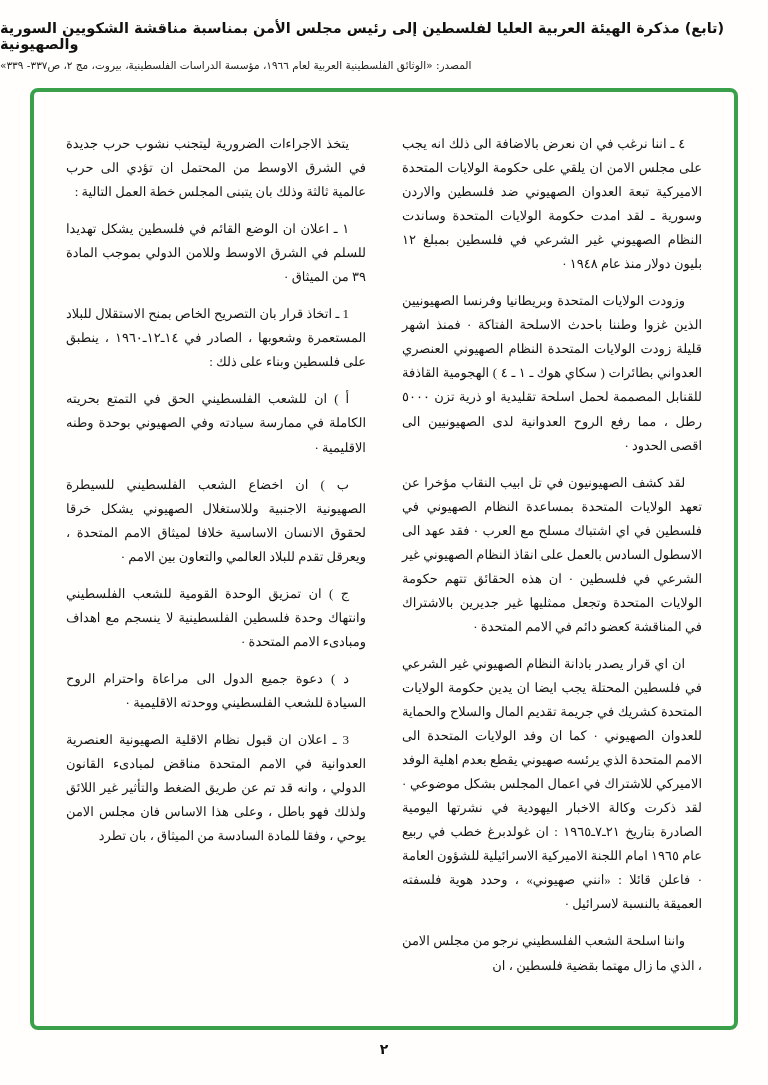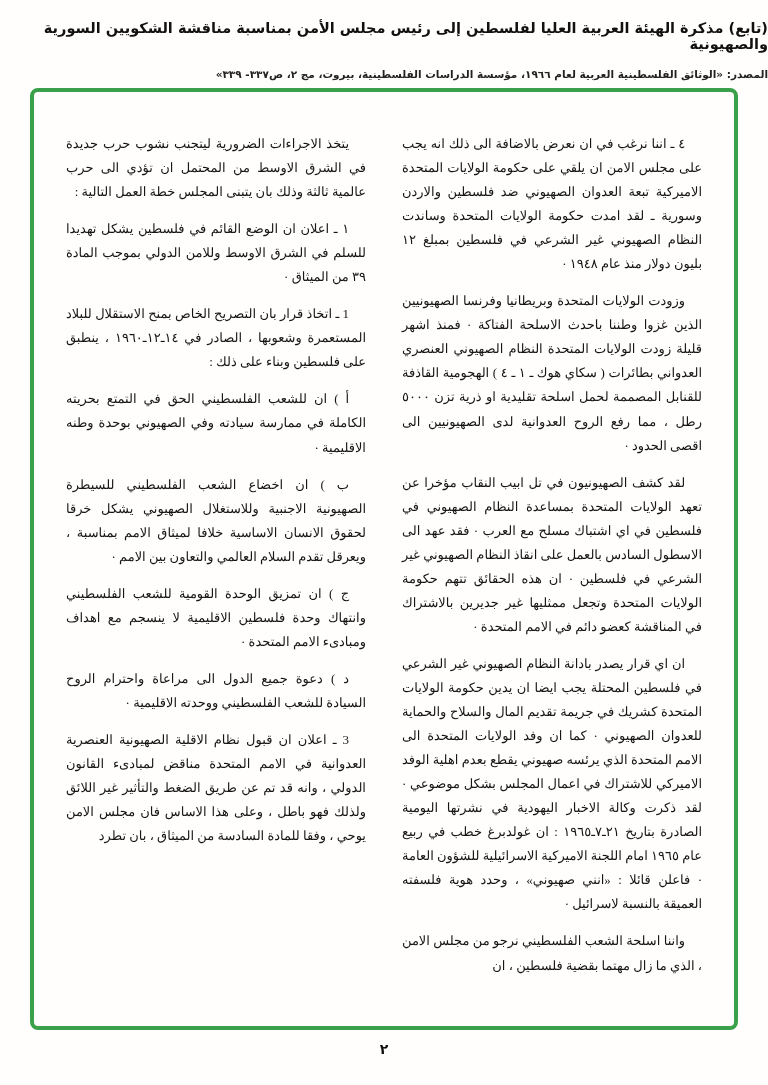--- a/index.html
+++ b/index.html
@@ -11,31 +11,31 @@
   .page {
     position: relative;
     width: 768px;
     height: 1085px;
     background: #fffefc;
     overflow: hidden;
     direction: rtl;
   }
   .header-title {
     padding-top: 20px;
-    text-align: right;
+    text-align: left;
     font-size: 14.5px;
     font-weight: bold;
     color: #111;
     letter-spacing: 0;
   }
   .source-line {
-    margin-top: 16px;
-    text-align: right;
+    margin-top: 7px;
+    text-align: left;
     font-size: 10.5px;
-    font-weight: bold;
+    font-weight: normal;
     color: #222;
   }
   .document-box {
     position: absolute;
     left: 30px;
     right: 30px;
     top: 88px;
     height: 942px;
     border: 4px solid #3aa04a;
     border-radius: 8px;
@@ -91,22 +91,22 @@
         <p>لقد كشف الصهيونيون في تل ابيب النقاب مؤخرا عن تعهد الولايات المتحدة بمساعدة النظام الصهيوني في فلسطين في اي اشتباك مسلح مع العرب · فقد عهد الى الاسطول السادس بالعمل على انقاذ النظام الصهيوني غير الشرعي في فلسطين · ان هذه الحقائق تتهم حكومة الولايات المتحدة وتجعل ممثليها غير جديرين بالاشتراك في المناقشة كعضو دائم في الامم المتحدة ·</p>
         <p>ان اي قرار يصدر بادانة النظام الصهيوني غير الشرعي في فلسطين المحتلة يجب ايضا ان يدين حكومة الولايات المتحدة كشريك في جريمة تقديم المال والسلاح والحماية للعدوان الصهيوني · كما ان وفد الولايات المتحدة الى الامم المتحدة الذي يرئسه صهيوني يقطع بعدم اهلية الوفد الاميركي للاشتراك في اعمال المجلس بشكل موضوعي · لقد ذكرت وكالة الاخبار اليهودية في نشرتها اليومية الصادرة بتاريخ ٢١ـ٧ـ١٩٦٥ : ان غولدبرغ خطب في ربيع عام ١٩٦٥ امام اللجنة الاميركية الاسرائيلية للشؤون العامة · فاعلن قائلا : «انني صهيوني» ، وحدد هوية فلسفته العميقة بالنسبة لاسرائيل ·</p>
         <p>واننا اسلحة الشعب الفلسطيني نرجو من مجلس الامن ، الذي ما زال مهتما بقضية فلسطين ، ان</p>
       </div>
 
       <div class="column">
         <p>يتخذ الاجراءات الضرورية ليتجنب نشوب حرب جديدة في الشرق الاوسط من المحتمل ان تؤدي الى حرب عالمية ثالثة وذلك بان يتبنى المجلس خطة العمل التالية :</p>
         <p>١ ـ اعلان ان الوضع القائم في فلسطين يشكل تهديدا للسلم في الشرق الاوسط وللامن الدولي بموجب المادة ٣٩ من الميثاق ·</p>
         <p>1 ـ اتخاذ قرار بان التصريح الخاص بمنح الاستقلال للبلاد المستعمرة وشعوبها ، الصادر في ١٤ـ١٢ـ١٩٦٠ ، ينطبق على فلسطين وبناء على ذلك :</p>
         <p>أ ) ان للشعب الفلسطيني الحق في التمتع بحريته الكاملة في ممارسة سيادته وفي الصهيوني بوحدة وطنه الاقليمية ·</p>
-        <p>ب ) ان اخضاع الشعب الفلسطيني للسيطرة الصهيونية الاجنبية وللاستغلال الصهيوني يشكل خرقا لحقوق الانسان الاساسية خلافا لميثاق الامم بمناسبة ، ويعرقل تقدم السلام العالمي والتعاون بين الامم ·</p>
-        <p>ج ) ان تمزيق الوحدة القومية للشعب الفلسطيني وانتهاك وحدة فلسطين الاقليمية لا ينسجم مع اهداف ومبادىء الامم المتحدة ·</p>
+        <p>ب ) ان اخضاع الشعب الفلسطيني للسيطرة الصهيونية الاجنبية وللاستغلال الصهيوني يشكل خرقا لحقوق الانسان الاساسية خلافا لميثاق الامم المتحدة ، ويعرقل تقدم للبلاد العالمي والتعاون بين الامم ·</p>
+        <p>ج ) ان تمزيق الوحدة القومية للشعب الفلسطيني وانتهاك وحدة فلسطين الفلسطينية لا ينسجم مع اهداف ومبادىء الامم المتحدة ·</p>
         <p>د ) دعوة جميع الدول الى مراعاة واحترام الروح السيادة للشعب الفلسطيني ووحدته الاقليمية ·</p>
         <p>3 ـ اعلان ان قبول نظام الاقلية الصهيونية العنصرية العدوانية في الامم المتحدة مناقض لمبادىء القانون الدولي ، وانه قد تم عن طريق الضغط والتأثير غير اللائق ولذلك فهو باطل ، وعلى هذا الاساس فان مجلس الامن يوحي ، وفقا للمادة السادسة من الميثاق ، بان تطرد</p>
       </div>
 
     </div>
   </div>
 
   <div class="page-number">٢</div>
 
 </div>

